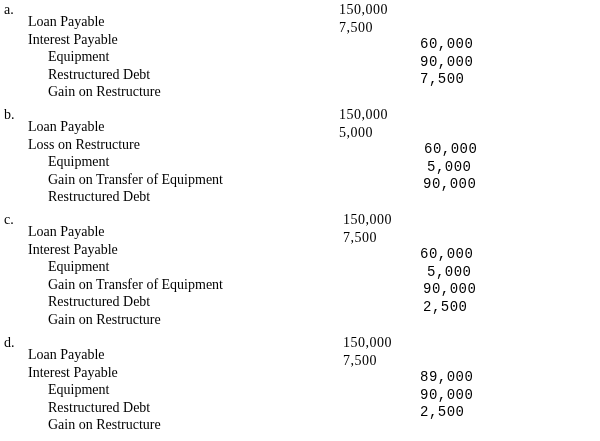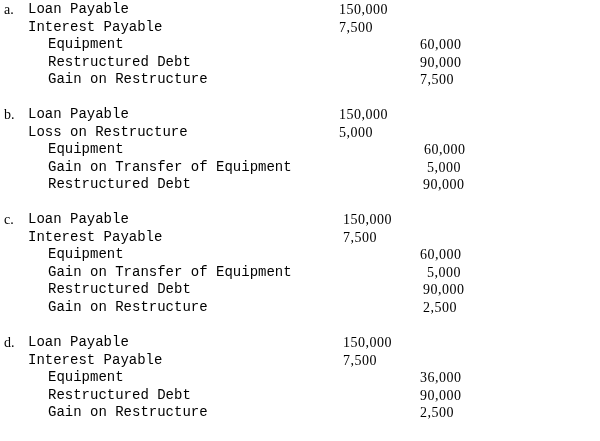--- a/index.html
+++ b/index.html
@@ -4,26 +4,26 @@
   <style>
     html, body { margin: 0; padding: 0; background: #ffffff; }
     body {
       width: 600px; height: 441px; position: relative; overflow: hidden;
       font-family: "Liberation Serif", "DejaVu Serif", serif;
       font-size: 14px; color: #000000;
     }
     .option { position: absolute; left: 0; width: 600px; }
     .row { position: absolute; left: 0; width: 600px; height: 17px; line-height: 17px; white-space: nowrap; }
     .letter { position: absolute; left: 4px; top: 0; }
-    .acct { position: absolute; top: 0; font-family: Liberation Mono, monospace; }
+    .acct { position: absolute; top: 12px; }
     .acct.debit-acct { left: 28px; }
     .acct.credit-acct { left: 48px; }
     .amt { position: absolute; top: 0; text-align: left; width: 80px; letter-spacing: 0.5px; }
     .amt.debit { left: 339px; }
-    .amt.credit { left: 420px; }
+    .amt.credit { left: 420px; font-family: Liberation Mono, monospace; }
   </style>
 </head>
 <body>
 
 <div class="option" style="top:1px;">
   <div class="row" style="top:0px;">
     <span class="letter">a.</span>
     <span class="acct debit-acct">Loan Payable</span>
     <span class="amt debit">150,000</span>
   </div>
@@ -102,21 +102,21 @@
     <span class="letter">d.</span>
     <span class="acct debit-acct">Loan Payable</span>
     <span class="amt debit" style="left:343px;">150,000</span>
   </div>
   <div class="row" style="top:17.5px;">
     <span class="acct debit-acct">Interest Payable</span>
     <span class="amt debit" style="left:343px;">7,500</span>
   </div>
   <div class="row" style="top:35px;">
     <span class="acct credit-acct">Equipment</span>
-    <span class="amt credit">36,000</span>
+    <span class="amt credit">89,000</span>
   </div>
   <div class="row" style="top:52.5px;">
     <span class="acct credit-acct">Restructured Debt</span>
     <span class="amt credit">90,000</span>
   </div>
   <div class="row" style="top:70px;">
     <span class="acct credit-acct">Gain on Restructure</span>
     <span class="amt credit">2,500</span>
   </div>
 </div>

